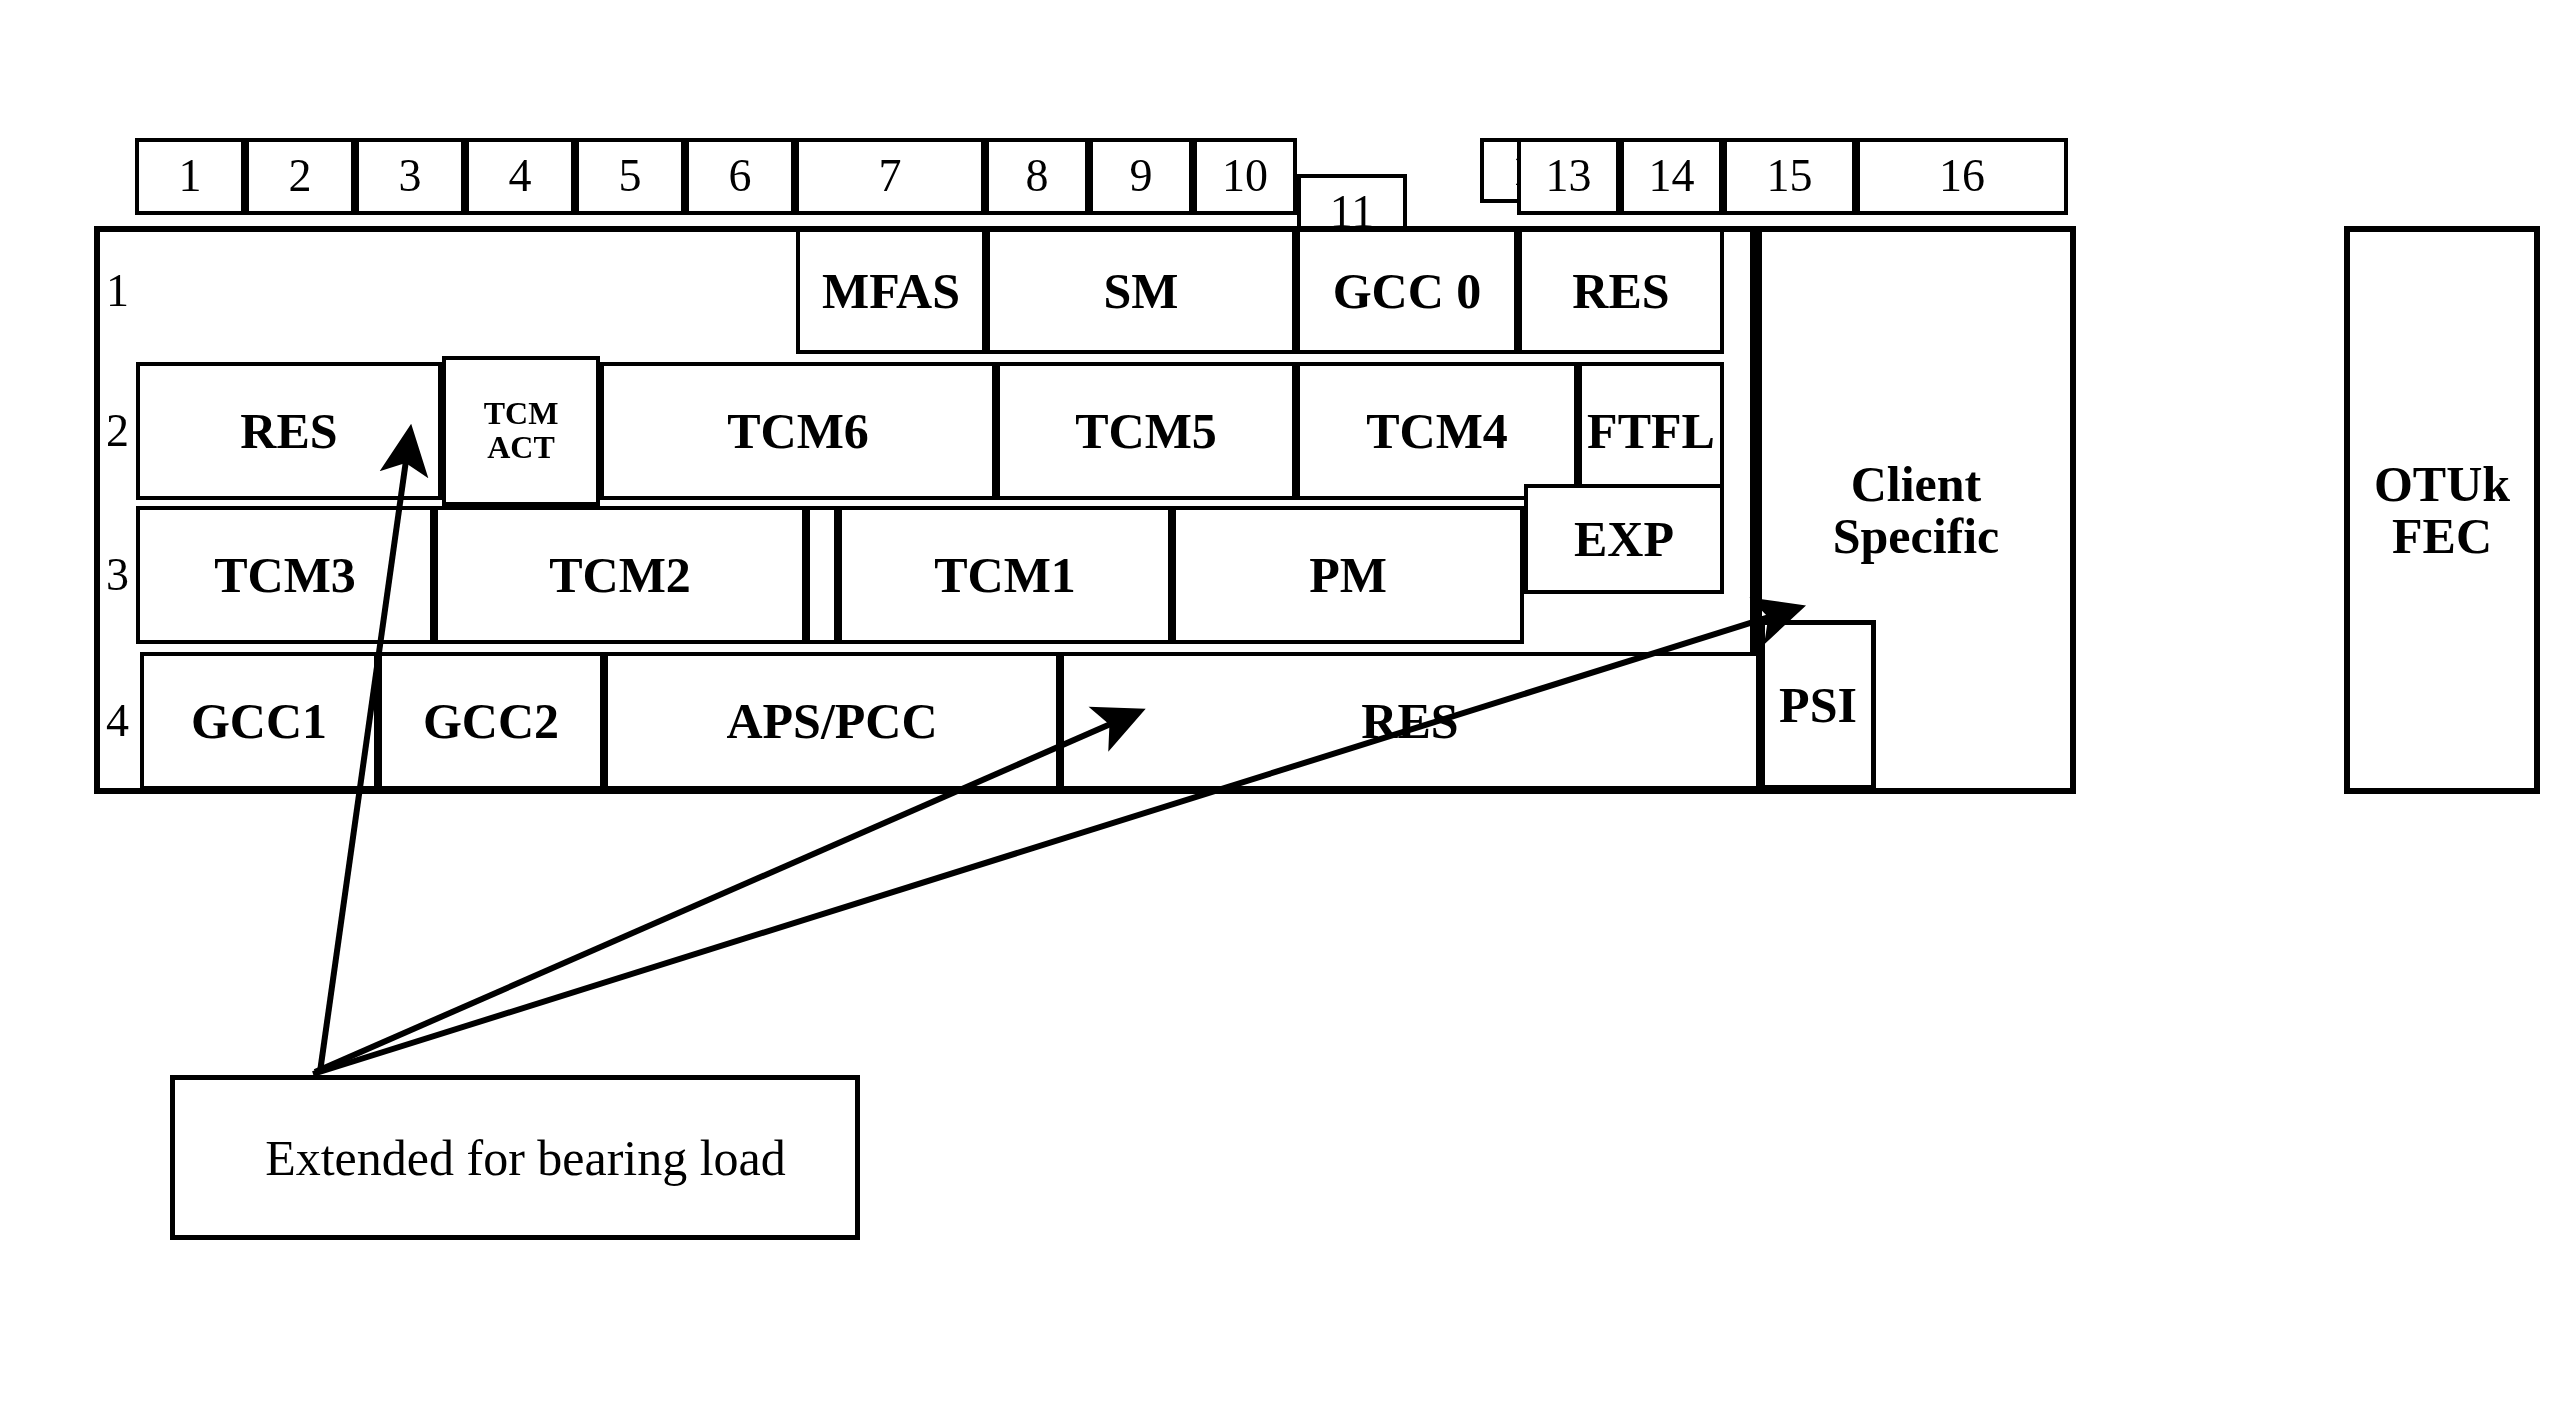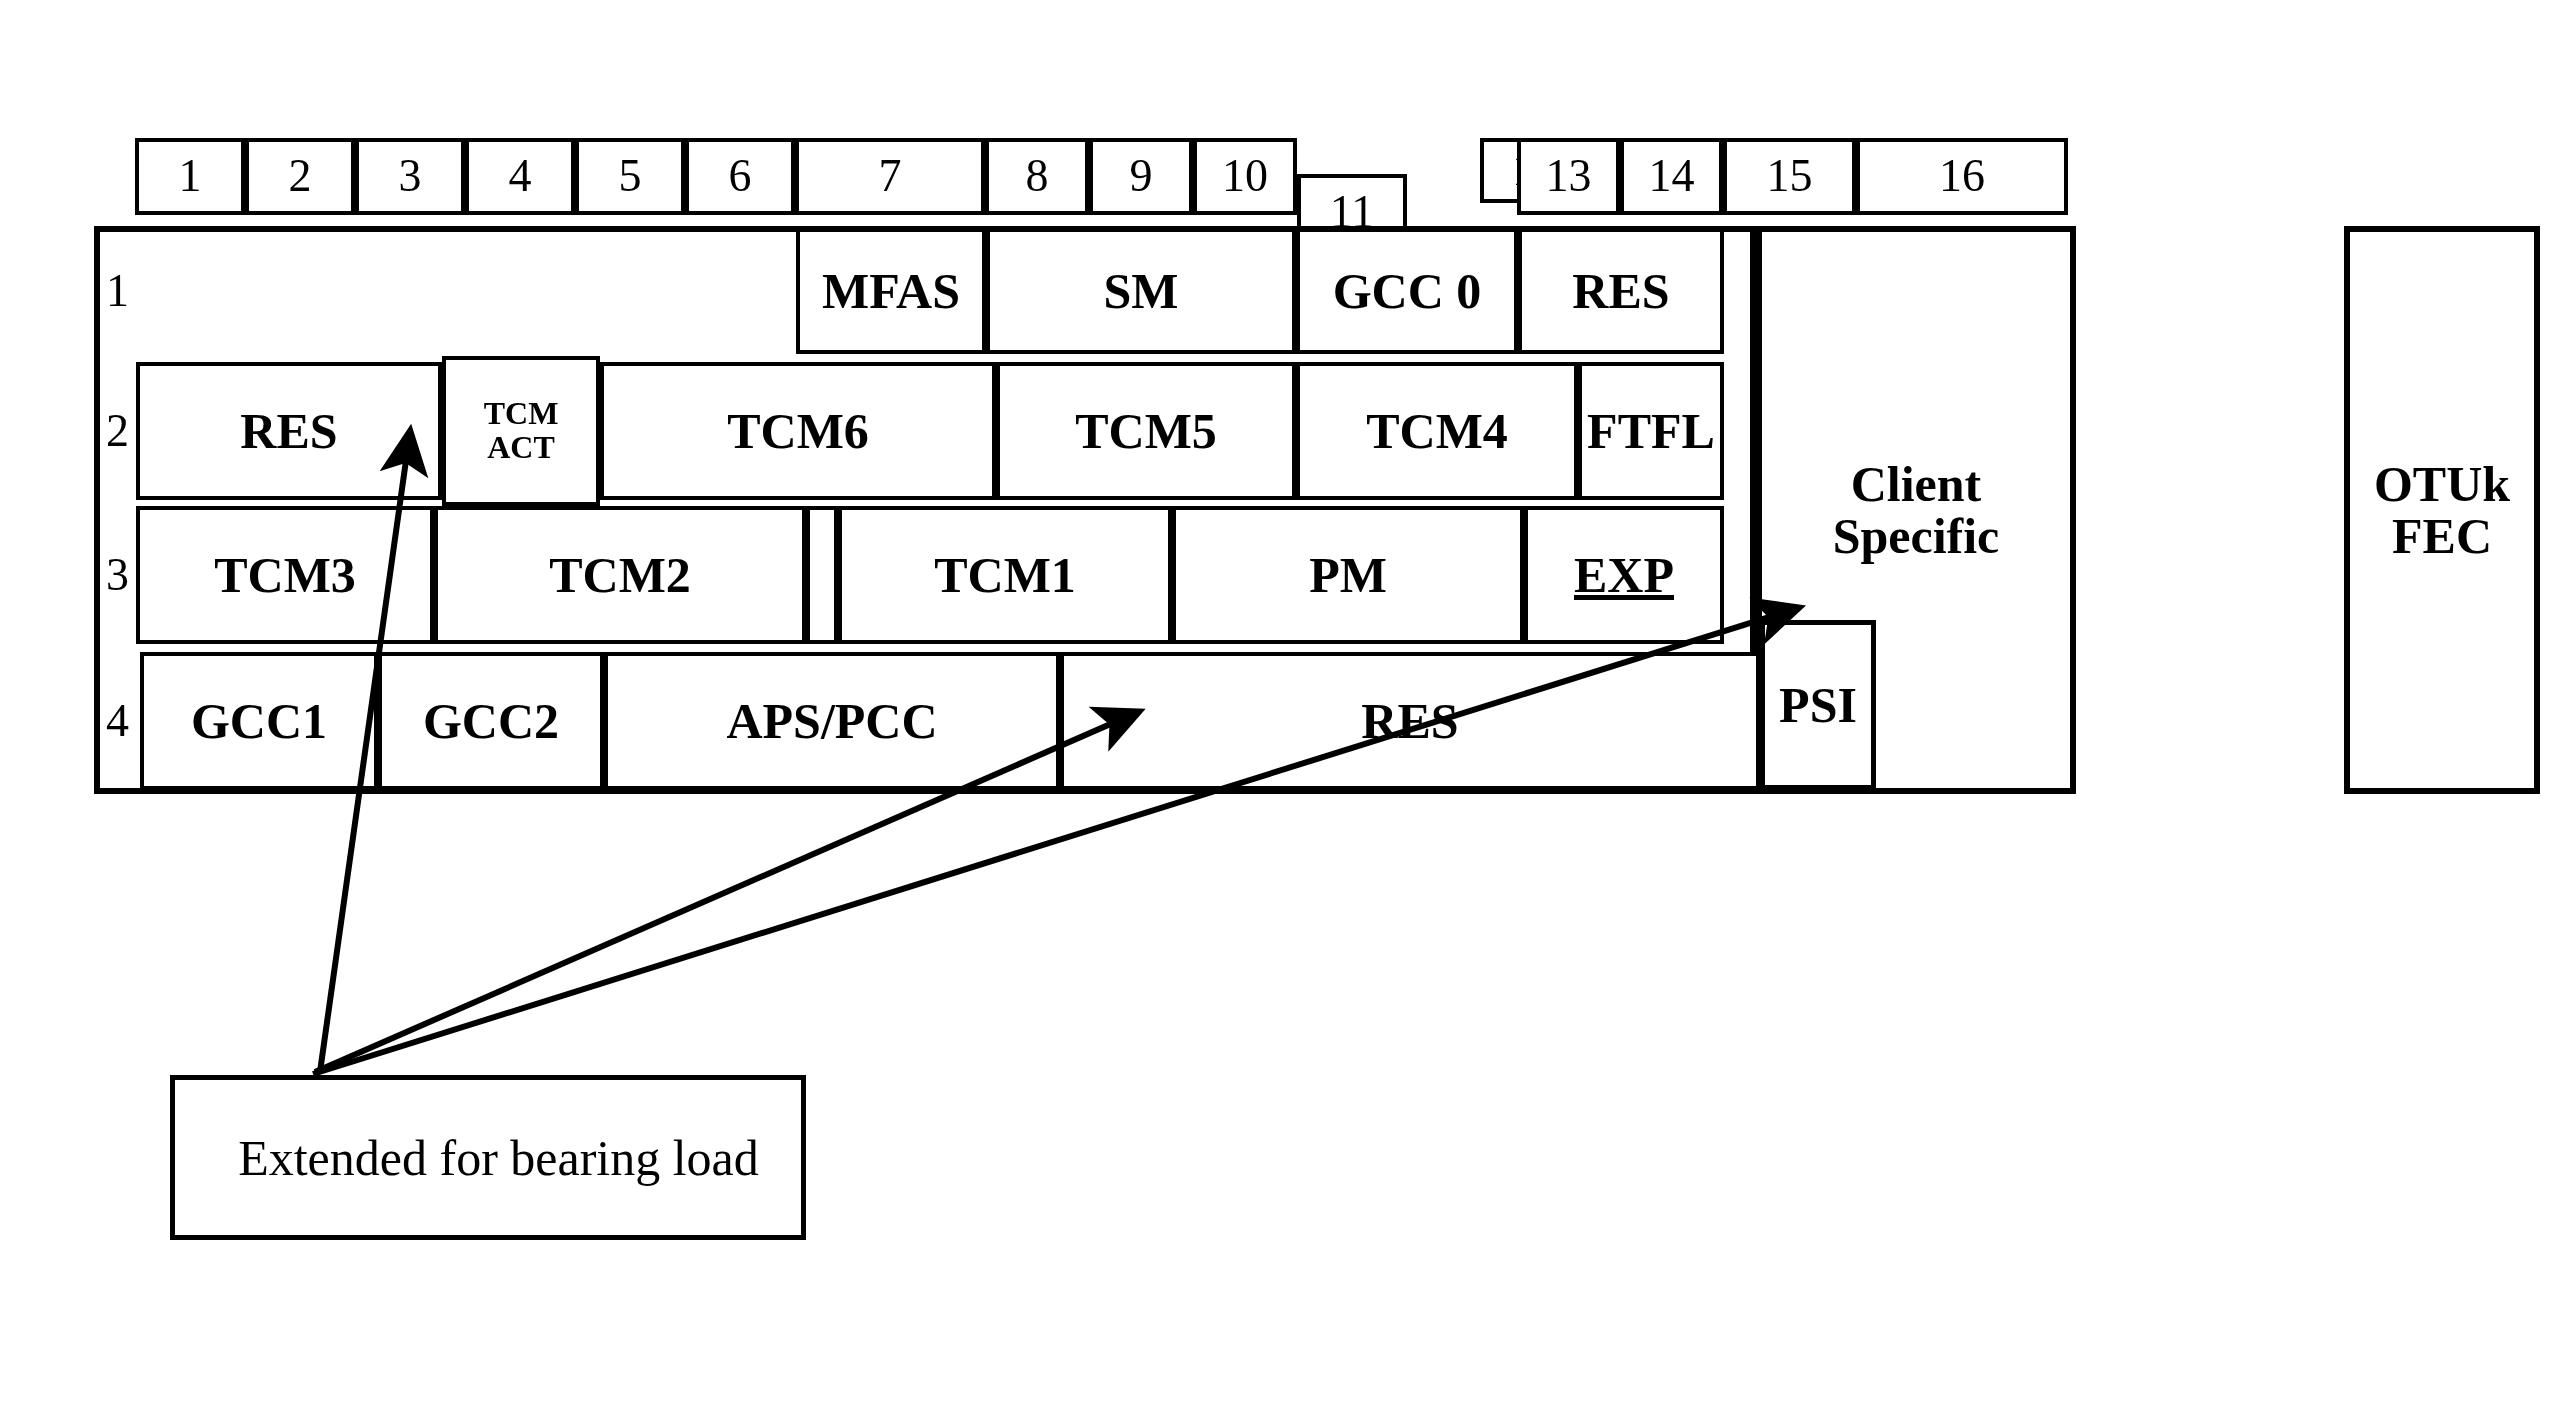--- a/index.html
+++ b/index.html
@@ -120,37 +120,37 @@
   <div class="cell big" style="left:996px;  top:362px; width:300px;  height:138px;font-family:Liberation Serif, serif;">TCM5</div>
   <div class="cell big" style="left:1296px; top:362px; width:282px;  height:138px;">TCM4</div>
   <div class="cell big" style="left:1578px; top:362px; width:146px;  height:138px;">FTFL</div>
 
   <div class="cell rowlabel" style="left:100px; top:506px; width:40px; height:138px;">3</div>
   <div class="cell big" style="left:136px;  top:506px; width:298px;  height:138px;">TCM3</div>
   <div class="cell big" style="left:434px;  top:506px; width:372px;  height:138px;">TCM2</div>
   <div class="cell big" style="left:806px;  top:506px; width:32px;   height:138px;"></div>
   <div class="cell big" style="left:838px;  top:506px; width:334px;  height:138px;">TCM1</div>
   <div class="cell big" style="left:1172px; top:506px; width:352px;  height:138px;">PM</div>
-  <div class="cell big" style="left:1524px; top:506px; width:200px;  height:138px;text-decoration:underline;">EXP</div>
+  <div class="cell big" style="left:1524px; top:484px; width:200px;  height:110px;">EXP</div>
 
   <div class="cell rowlabel" style="left:100px; top:652px; width:40px; height:138px;">4</div>
   <div class="cell big" style="left:140px;  top:652px; width:238px;  height:138px;">GCC1</div>
   <div class="cell big" style="left:378px;  top:652px; width:226px;  height:138px;">GCC2</div>
   <div class="cell big" style="left:604px;  top:652px; width:456px;  height:138px;">APS/PCC</div>
   <div class="cell big" style="left:1060px; top:652px; width:700px;  height:138px;">RES</div>
   <div class="cell big" style="left:1760px; top:620px; width:116px;  height:170px;">PSI</div>
 
   <div class="cell big" style="left:1756px; top:226px; width:320px; height:568px; border-width:6px;">Client
 Specific</div>
   <div class="cell big" style="left:2344px; top:226px; width:196px; height:568px; border-width:6px;">OTUk
 FEC</div>
 
   <div class="cell big" style="left:1760px; top:620px; width:116px; height:170px; border-width:5px;">PSI</div>
 
-  <div class="callout" style="left:170px; top:1075px; width:636px; height:165px;padding-left:21px;">Extended for bearing load</div>
+  <div class="callout" style="left:170px; top:1075px; width:690px; height:165px;padding-left:21px;">Extended for bearing load</div>
 
   <svg class="arrows" viewBox="0 0 2561 1401" xmlns="http://www.w3.org/2000/svg">
     <defs>
       <marker id="ah" markerWidth="9" markerHeight="9" refX="7.2" refY="4.5" orient="auto" markerUnits="strokeWidth">
         <path d="M0,0.4 L8.6,4.5 L0,8.6 L2.0,4.5 Z" fill="#000"></path>
       </marker>
     </defs>
 
     <line x1="320" y1="1072" x2="410" y2="432" stroke="#000" stroke-width="6" marker-end="url(#ah)"></line>
 

